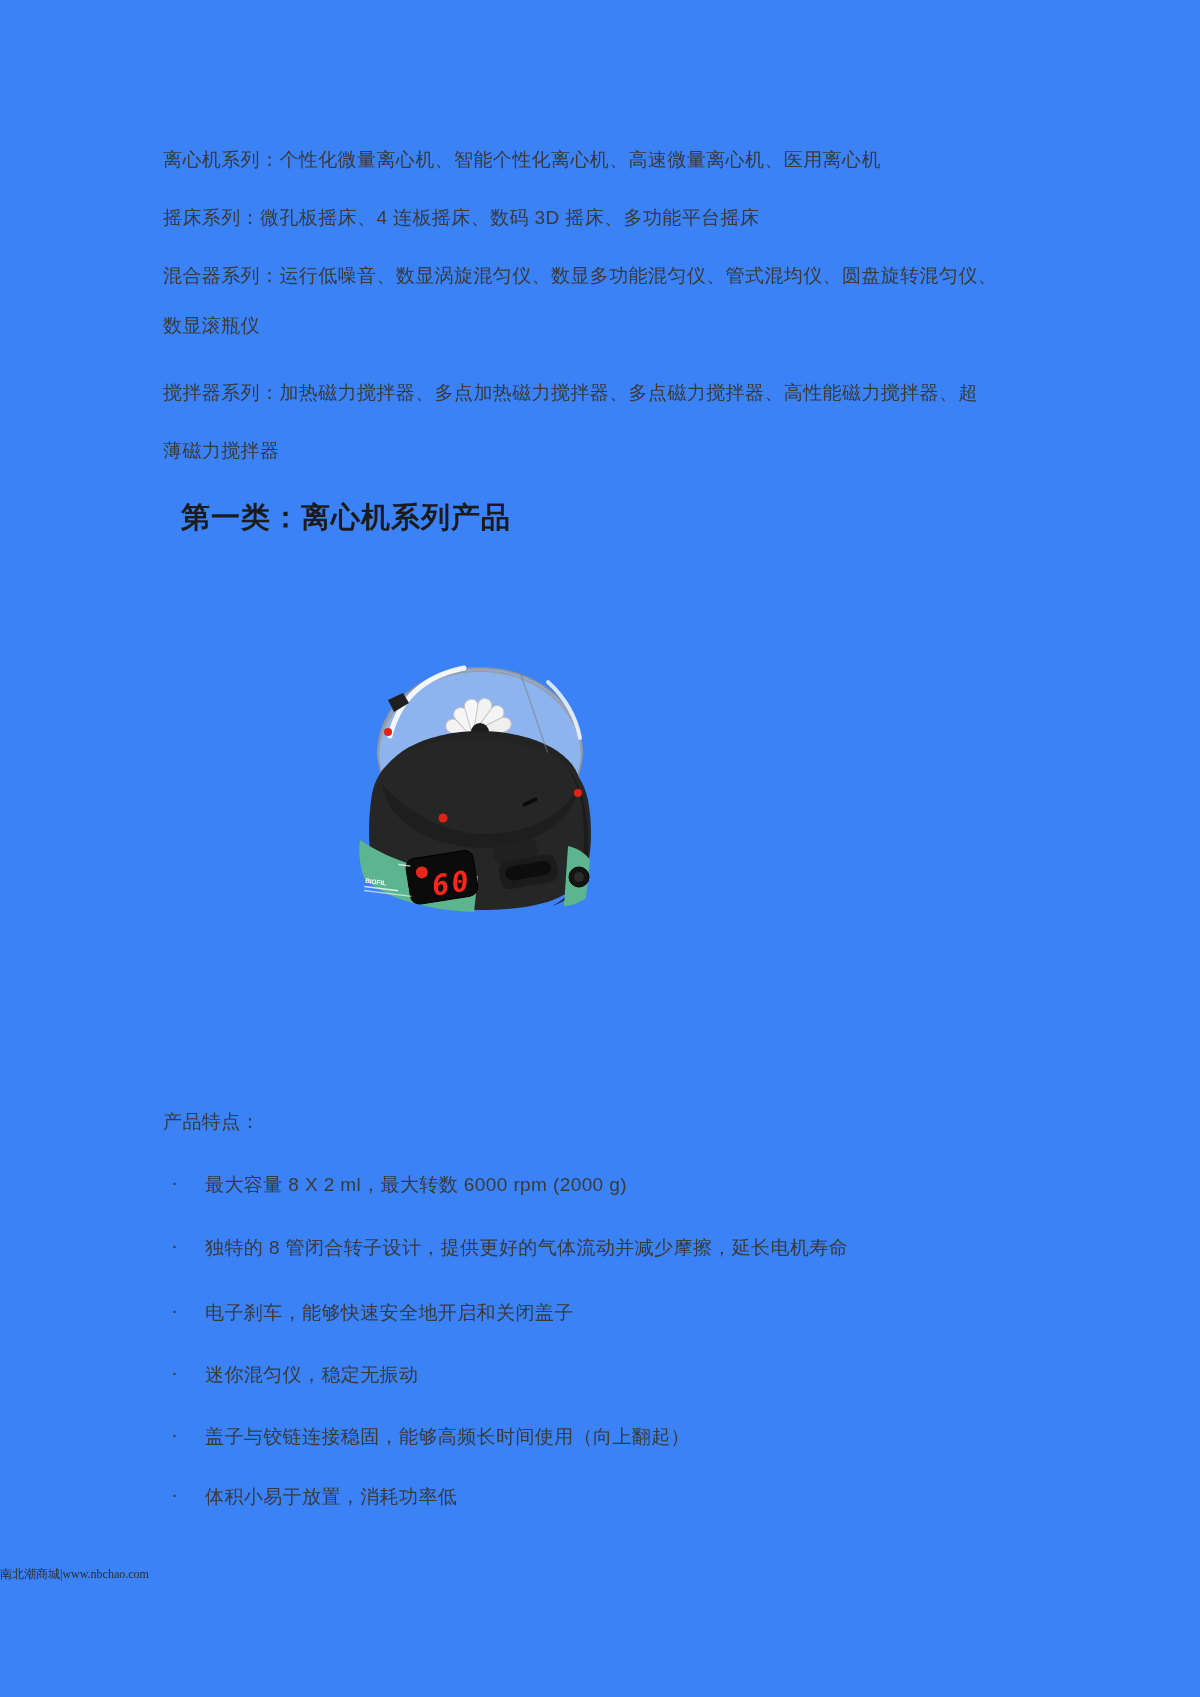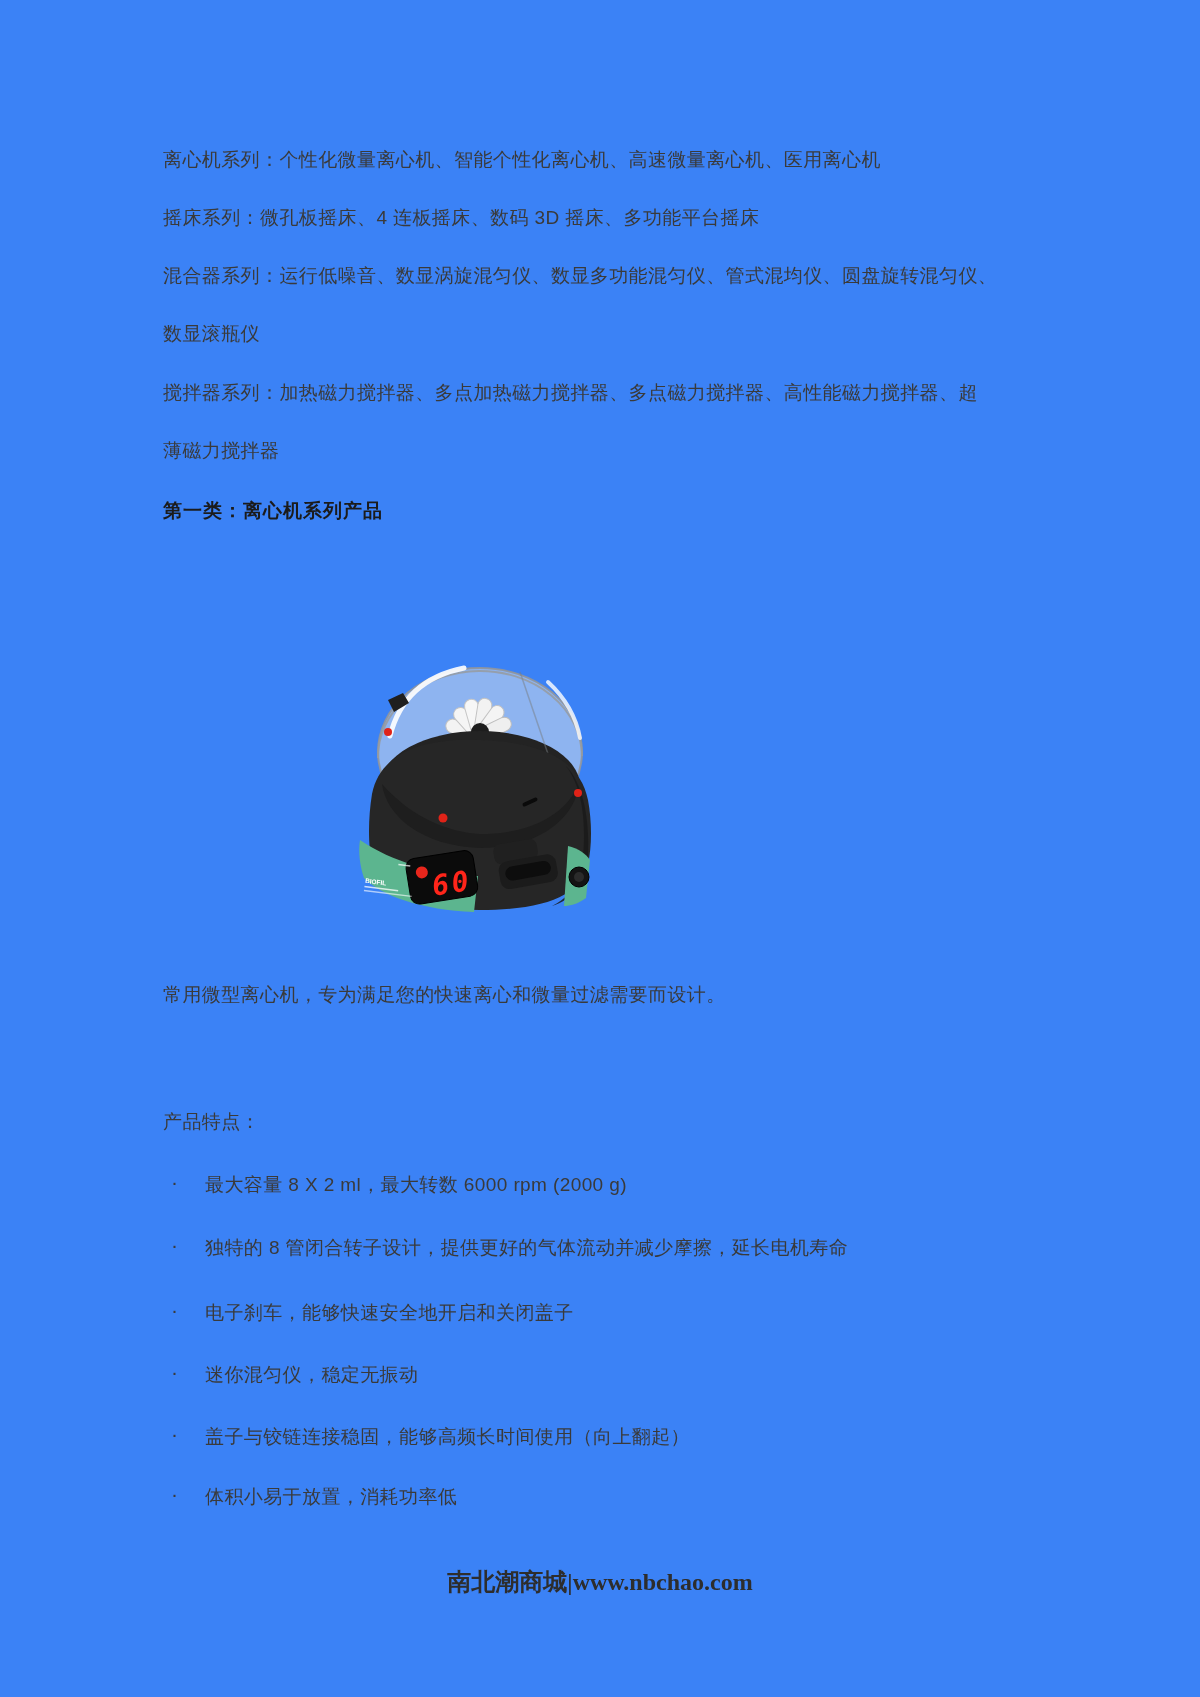--- a/index.html
+++ b/index.html
@@ -5,44 +5,44 @@
   html,body{margin:0;padding:0;background:#ffffff;}
   .page{
     position:relative;width:1200px;height:1697px;background:#3b82f6;overflow:hidden;
     font-family:"Liberation Sans","DejaVu Sans",sans-serif;color:#3a3a3a;
   }
   .line{
     position:absolute;left:163px;width:884px;margin:0;
     font-size:19px;line-height:27px;letter-spacing:0.4px;white-space:nowrap;
   }
   .heading{
-    position:absolute;left:163px;margin:0;font-size:19px;font-weight:bold;
+    position:absolute;left:181px;margin:0;font-size:29px;font-weight:bold;
     color:#1b1b1b;letter-spacing:1px;white-space:nowrap;
   }
   .bullet{
     position:absolute;left:163px;width:900px;padding-left:42px;box-sizing:border-box;
     font-size:19px;line-height:27px;letter-spacing:0.4px;white-space:nowrap;
   }
   .bullet .dot{position:absolute;left:8px;top:-3px;font-size:21px;color:#3a3a3a;}
   .footer{
-    position:absolute;left:0;top:1566px;width:1200px;text-align:center;
-    font-size:24px;color:#2d2d2d;font-family:"Liberation Serif","DejaVu Serif",serif;font-weight:bold;
+    position:absolute;left:0;top:1566px;width:1200px;
+    font-size:12px;color:#2d2d2d;font-family:"Liberation Serif","DejaVu Serif",serif;
   }
   .product-image{position:absolute;left:352px;top:636px;width:256px;height:276px;}
   .product-image svg{display:block;width:256px;height:276px;}
 </style>
 </head>
 <body>
 
 <div class="page">
 
   <p class="line" style="top:146px">离心机系列：个性化微量离心机、智能个性化离心机、高速微量离心机、医用离心机</p>
   <p class="line" style="top:204px">摇床系列：微孔板摇床、4 连板摇床、数码 3D 摇床、多功能平台摇床</p>
   <p class="line" style="top:262px">混合器系列：运行低噪音、数显涡旋混匀仪、数显多功能混匀仪、管式混均仪、圆盘旋转混匀仪、</p>
-  <p class="line" style="top:320px">数显滚瓶仪</p>
+  <p class="line" style="top:312px">数显滚瓶仪</p>
   <p class="line" style="top:379px">搅拌器系列：加热磁力搅拌器、多点加热磁力搅拌器、多点磁力搅拌器、高性能磁力搅拌器、超</p>
   <p class="line" style="top:437px">薄磁力搅拌器</p>
 
   <h1 class="heading" style="top:498px">第一类：离心机系列产品</h1>
 
 
   <div class="product-image">
     <svg viewBox="0 0 256 276" xmlns="http://www.w3.org/2000/svg">
 
       <ellipse cx="128" cy="116" rx="102" ry="84" fill="rgba(226,230,234,0.5)" stroke="rgba(145,150,156,0.9)" stroke-width="2"></ellipse>
@@ -96,21 +96,20 @@
         <rect x="13" y="254" width="48" height="1.4" fill="rgba(255,255,255,0.6)"></rect>
         <rect x="44" y="224" width="12" height="1.4" fill="rgba(255,255,255,0.7)"></rect>
       </g>
 
       <circle cx="36" cy="96" r="4" fill="#e02318"></circle>
       <circle cx="91" cy="182" r="4.5" fill="#e02318"></circle>
       <circle cx="226" cy="157" r="4" fill="#e02318"></circle>
     </svg>
   </div>
 
-  <p class="line" style="top:981px">常用微型离心机，专为满足您的快速离心和微量过滤需要而设计。</p>
 
   <p class="line" style="top:1108px">产品特点：</p>
 
   <div class="bullet" style="top:1171px">
     <span class="dot">·</span>
     <span>最大容量 8 X 2 ml，最大转数 6000 rpm (2000 g)</span>
   </div>
   <div class="bullet" style="top:1234px">
     <span class="dot">·</span>
     <span>独特的 8 管闭合转子设计，提供更好的气体流动并减少摩擦，延长电机寿命</span>

